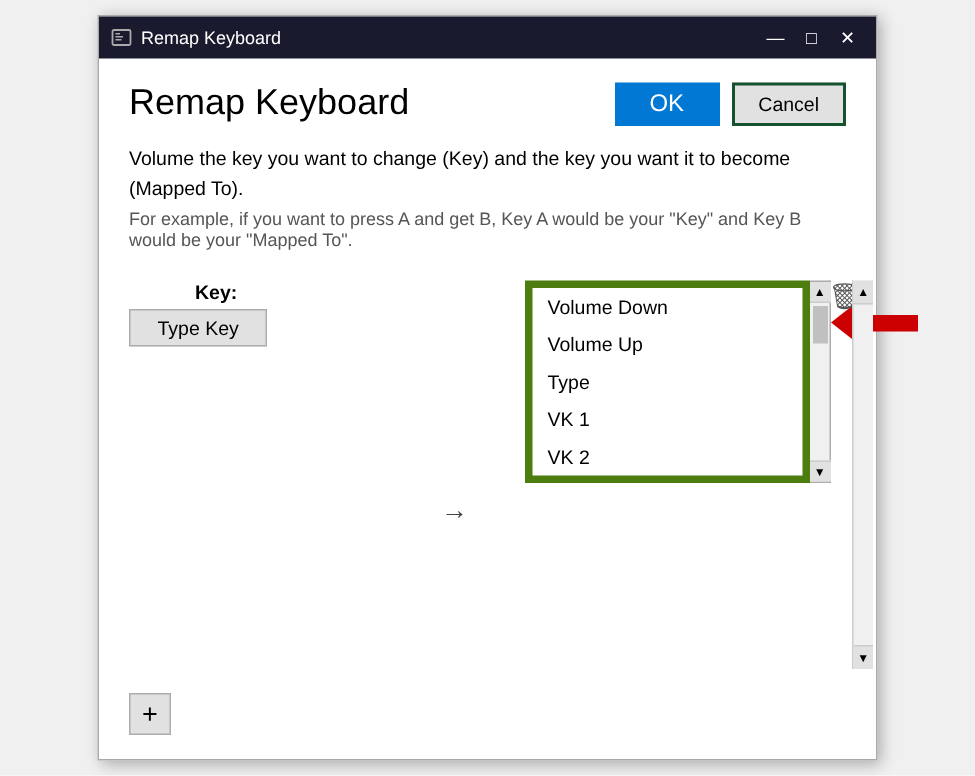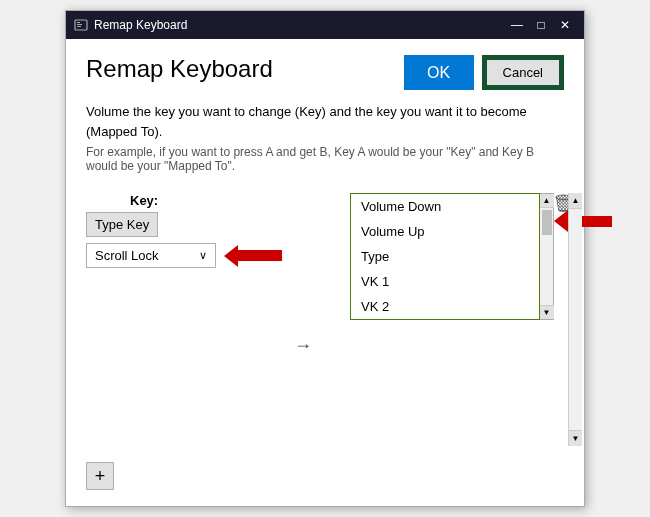--- a/index.html
+++ b/index.html
@@ -87,21 +87,21 @@
       color: white;
       border: none;
       padding: 5px 20px;
       font-size: 16px;
       cursor: pointer;
       min-width: 70px;
     }
     .btn-cancel {
       background: #e1e1e1;
       color: #000;
-      border: 5px solid #14532d;
+      border: 2px solid #14532d;
       padding: 5px 16px;
       font-size: 13px;
       cursor: pointer;
       min-width: 70px;
     }
 
     .description {
       font-size: 13px;
       color: #000;
       line-height: 1.5;
@@ -114,21 +114,21 @@
     }
     .section-label {
       font-size: 13px;
       font-weight: 600;
       margin-bottom: 4px;
       padding-left: 44px;
     }
     .type-key-btn {
       background: #e1e1e1;
       border: 1px solid #adadad;
-      padding: 4px 8px;
+      padding: 4px 18px;
       font-size: 13px;
       cursor: pointer;
       margin-bottom: 6px;
       align-self: flex-start;
       color: #000;
     }
 
     .key-dropdown {
       display: flex;
       align-items: center;
@@ -141,21 +141,21 @@
       justify-content: space-between;
       position: relative;
     }
     .key-dropdown-text { color: #000; }
     .key-dropdown-arrow {
       margin-left: 6px;
       font-size: 11px;
     }
 
     .dropdown-list {
-      border: 1px solid #4d7c0f;
+      border: 5px solid #4d7c0f;
       background: #fff;
       min-width: 200px;
       position: relative;
     }
     .dropdown-item {
       padding: 5px 10px;
       font-size: 13px;
       cursor: pointer;
       color: #000;
       white-space: nowrap;
@@ -251,31 +251,20 @@
 
     <p class="description">Volume the key you want to change (Key) and the key you want it to become (Mapped To).</p>
     <p class="description-italic">For example, if you want to press A and get B, Key A would be your "Key" and Key B would be your "Mapped To".</p>
 
     <div class="main-content-area">
 
       <div style="display:flex; flex-direction:column; min-width:170px;">
         <span class="section-label">Key:</span>
         <button class="type-key-btn">Type Key</button>
 
-        <div style="position:relative; display:flex; align-items:center;">
-          <div class="key-dropdown">
-            <span class="key-dropdown-text">Scroll Lock</span>
-            <span class="key-dropdown-arrow">∨</span>
-          </div>
-
-          <div style="position:absolute; left:138px; top:50%; transform:translateY(-50%); display:flex; align-items:center;">
-            <span class="red-arr-point-left"></span>
-            <span class="red-arr-shaft"></span>
-          </div>
-        </div>
       </div>
 
       <div style="display:flex; align-items:center; margin-top:48px; padding: 0 18px;">
         <span class="inline-arrow">→</span>
       </div>
 
       <div style="display:flex; flex-direction:column; flex:1; position:relative;">
 
         <div style="position:relative; display:flex;">
           <div class="dropdown-list" style="min-width:190px;">

